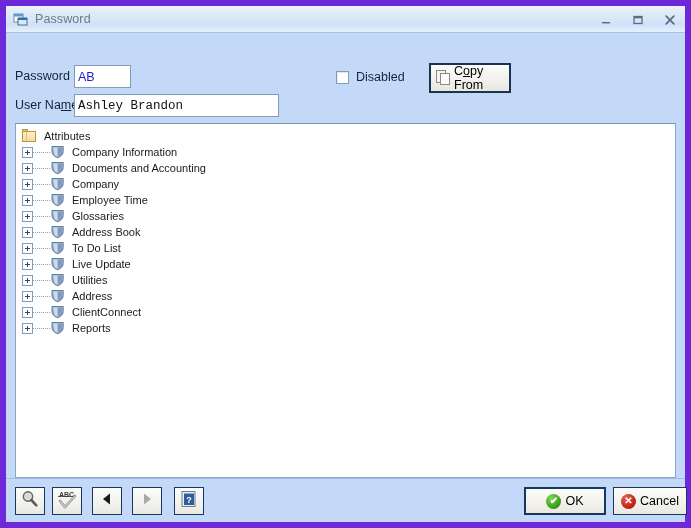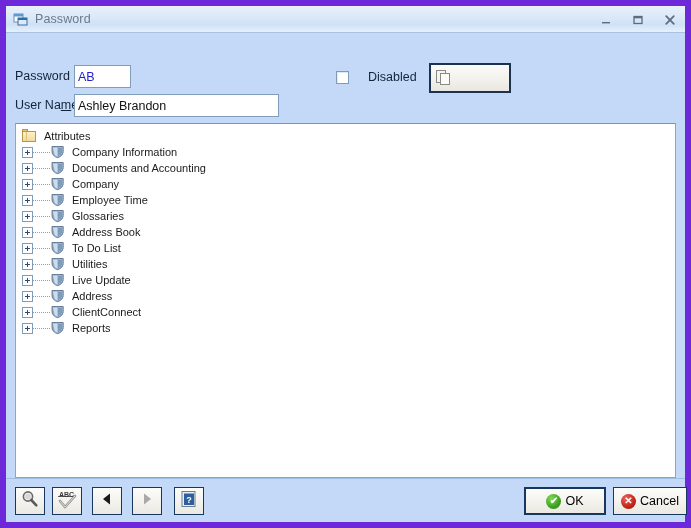--- a/index.html
+++ b/index.html
@@ -70,21 +70,21 @@
     color: #111111;
     padding: 1px 3px;
     display: flex; align-items: center;
     outline: none;
   }
   .tbox.blue { color: #2222cc; }
 
   
   #cb-disabled-wrap {
     position: absolute; left: 330px; top: 37px;
-    display: flex; align-items: center; gap: 19px;
+    display: flex; align-items: center; gap: 7px;
   }
   .cbox {
     width: 13px; height: 13px;
     background: #fff;
     border: 1px solid #7f9db9;
     box-shadow: inset 1px 1px 0 #dfe9f3;
   }
 
   
   #btn-copyfrom {
@@ -238,38 +238,39 @@
       </span>
     </span>
   </div>
 
   <div id="formarea">
 
     <label class="lbl" style="left:9px; top:36px;">Password</label>
     <input class="tbox blue" style="left: 68px; top: 32px; width: 57px; height: 23px;" value="AB">
 
     <label class="lbl" style="left:9px; top:65px;"><span>User Na</span><u>m</u><span>e</span></label>
-    <input class="tbox" style="left: 68px; top: 61px; width: 205px; height: 23px;" value="Ashley Brandon">
+    <input class="tbox" style="left: 68px; top: 61px; width: 205px; height: 23px; font-family: Liberation Mono, monospace;" value="Ashley Brandon">
 
     <label class="lbl" style="left:9px; top:95px;">User Title</label>
     <input class="tbox" style="left: 68px; top: 91px; width: 170px; height: 23px;" value="Design Assistant">
 
     <label class="lbl" style="left:257px; top:95px;">User E-mail</label>
     <input class="tbox" style="left: 330px; top: 91px; width: 176px; height: 23px;" value="info@vitanovadesigns.com">
 
     <div id="cb-disabled-wrap">
       <span class="cbox"></span>
       <span class="lbl" style="position:static;">Disabled</span>
     </div>
 
     <div id="btn-copyfrom">
       <span class="copy-glyph">
         <i class="back"></i>
           <i class="front"></i>
       </span>
+      <span><span>C</span><u>o</u><span>py From</span></span>
     </div>
   </div>
 
   <div id="treewrap">
     <div id="tree">
 
       <div class="trow root">
         <span class="folder-ico">
           <span class="tab"></span>
             <span class="body"></span>
@@ -366,33 +367,33 @@
           <div class="trow child">
             <span class="expander"></span>
             <span class="dots"></span>
             <span class="shield">
               <svg width="16" height="14" viewBox="0 0 16 14">
   <path d="M2 1.5 L13.2 1.5 L13.2 6.6 C13.2 9.7 10.6 11.8 7.6 12.7 C4.6 11.8 2 9.7 2 6.6 Z" fill="#8fa9c6" stroke="#5b7691" stroke-width="0.9"></path>
   <path d="M2.9 2.4 L12.3 2.4 L12.3 6.6 C12.3 9.1 10.2 10.9 7.6 11.7 C6.6 11.4 5.6 10.9 4.8 10.3 Z" fill="#cfdcec"></path>
   <path d="M7.6 2.4 L12.3 2.4 L12.3 6.6 C12.3 9.1 10.2 10.9 7.6 11.7 Z" fill="#7f9bbb"></path>
 </svg>
             </span>
+            <span class="tlabel">Live Update</span>
+          </div>
+          <div class="trow child">
+            <span class="expander"></span>
+            <span class="dots"></span>
+            <span class="shield">
+              <svg width="16" height="14" viewBox="0 0 16 14">
+  <path d="M2 1.5 L13.2 1.5 L13.2 6.6 C13.2 9.7 10.6 11.8 7.6 12.7 C4.6 11.8 2 9.7 2 6.6 Z" fill="#8fa9c6" stroke="#5b7691" stroke-width="0.9"></path>
+  <path d="M2.9 2.4 L12.3 2.4 L12.3 6.6 C12.3 9.1 10.2 10.9 7.6 11.7 C6.6 11.4 5.6 10.9 4.8 10.3 Z" fill="#cfdcec"></path>
+  <path d="M7.6 2.4 L12.3 2.4 L12.3 6.6 C12.3 9.1 10.2 10.9 7.6 11.7 Z" fill="#7f9bbb"></path>
+</svg>
+            </span>
             <span class="tlabel">Utilities</span>
-          </div>
-          <div class="trow child">
-            <span class="expander"></span>
-            <span class="dots"></span>
-            <span class="shield">
-              <svg width="16" height="14" viewBox="0 0 16 14">
-  <path d="M2 1.5 L13.2 1.5 L13.2 6.6 C13.2 9.7 10.6 11.8 7.6 12.7 C4.6 11.8 2 9.7 2 6.6 Z" fill="#8fa9c6" stroke="#5b7691" stroke-width="0.9"></path>
-  <path d="M2.9 2.4 L12.3 2.4 L12.3 6.6 C12.3 9.1 10.2 10.9 7.6 11.7 C6.6 11.4 5.6 10.9 4.8 10.3 Z" fill="#cfdcec"></path>
-  <path d="M7.6 2.4 L12.3 2.4 L12.3 6.6 C12.3 9.1 10.2 10.9 7.6 11.7 Z" fill="#7f9bbb"></path>
-</svg>
-            </span>
-            <span class="tlabel">Live Update</span>
           </div>
           <div class="trow child">
             <span class="expander"></span>
             <span class="dots"></span>
             <span class="shield">
               <svg width="16" height="14" viewBox="0 0 16 14">
   <path d="M2 1.5 L13.2 1.5 L13.2 6.6 C13.2 9.7 10.6 11.8 7.6 12.7 C4.6 11.8 2 9.7 2 6.6 Z" fill="#8fa9c6" stroke="#5b7691" stroke-width="0.9"></path>
   <path d="M2.9 2.4 L12.3 2.4 L12.3 6.6 C12.3 9.1 10.2 10.9 7.6 11.7 C6.6 11.4 5.6 10.9 4.8 10.3 Z" fill="#cfdcec"></path>
   <path d="M7.6 2.4 L12.3 2.4 L12.3 6.6 C12.3 9.1 10.2 10.9 7.6 11.7 Z" fill="#7f9bbb"></path>
 </svg>

